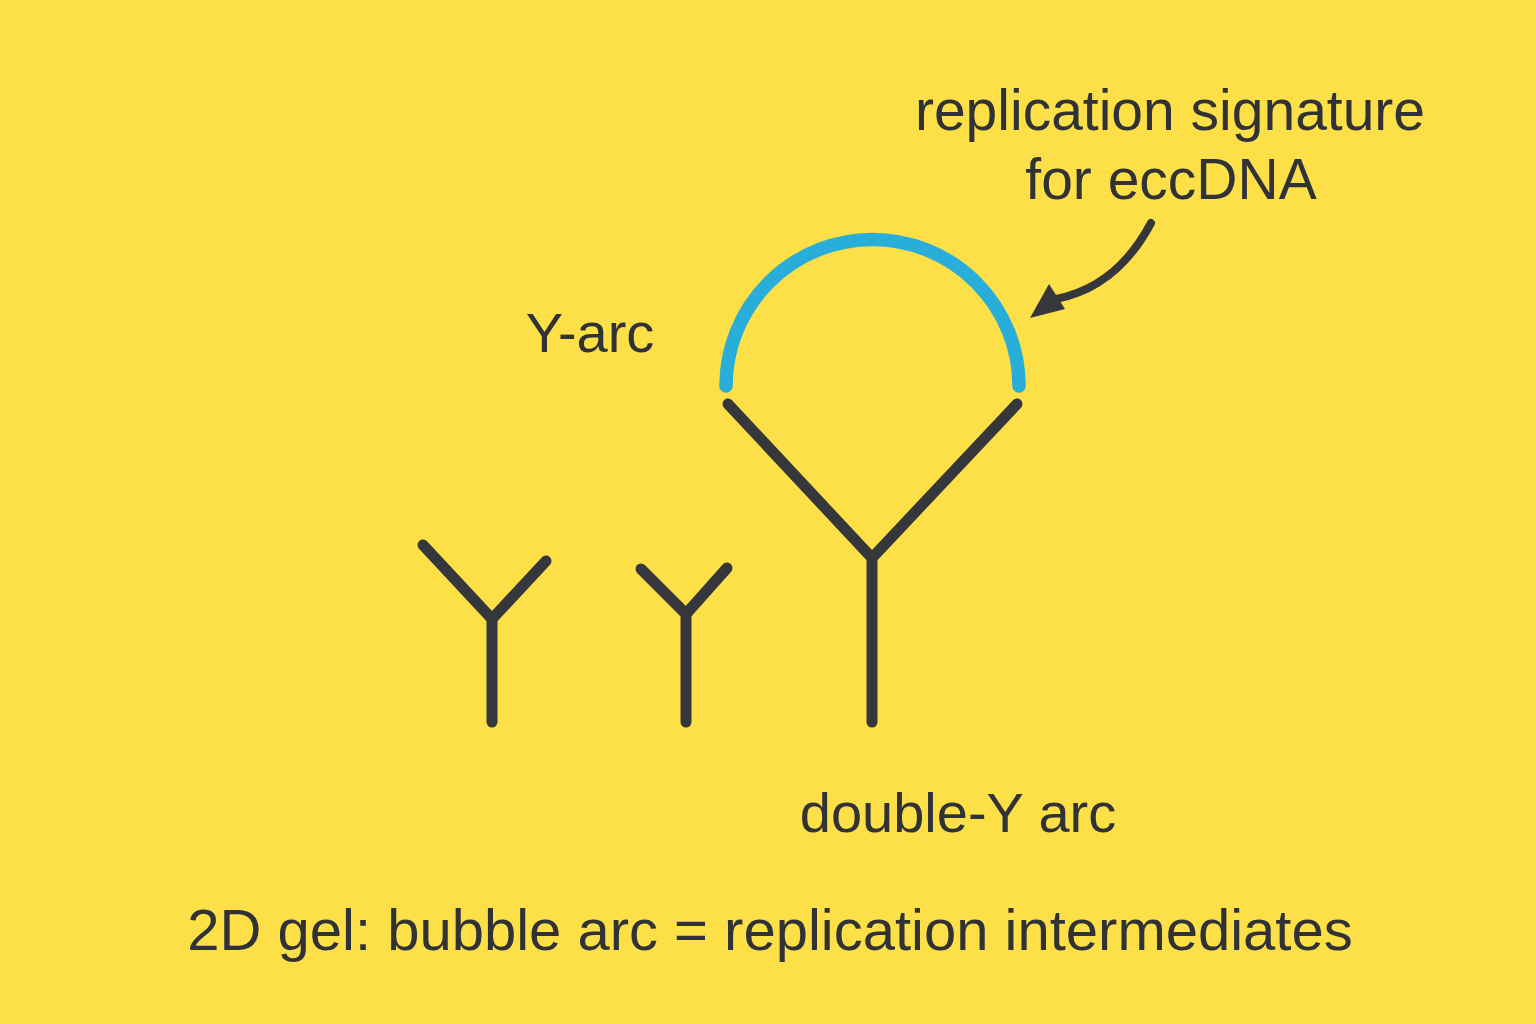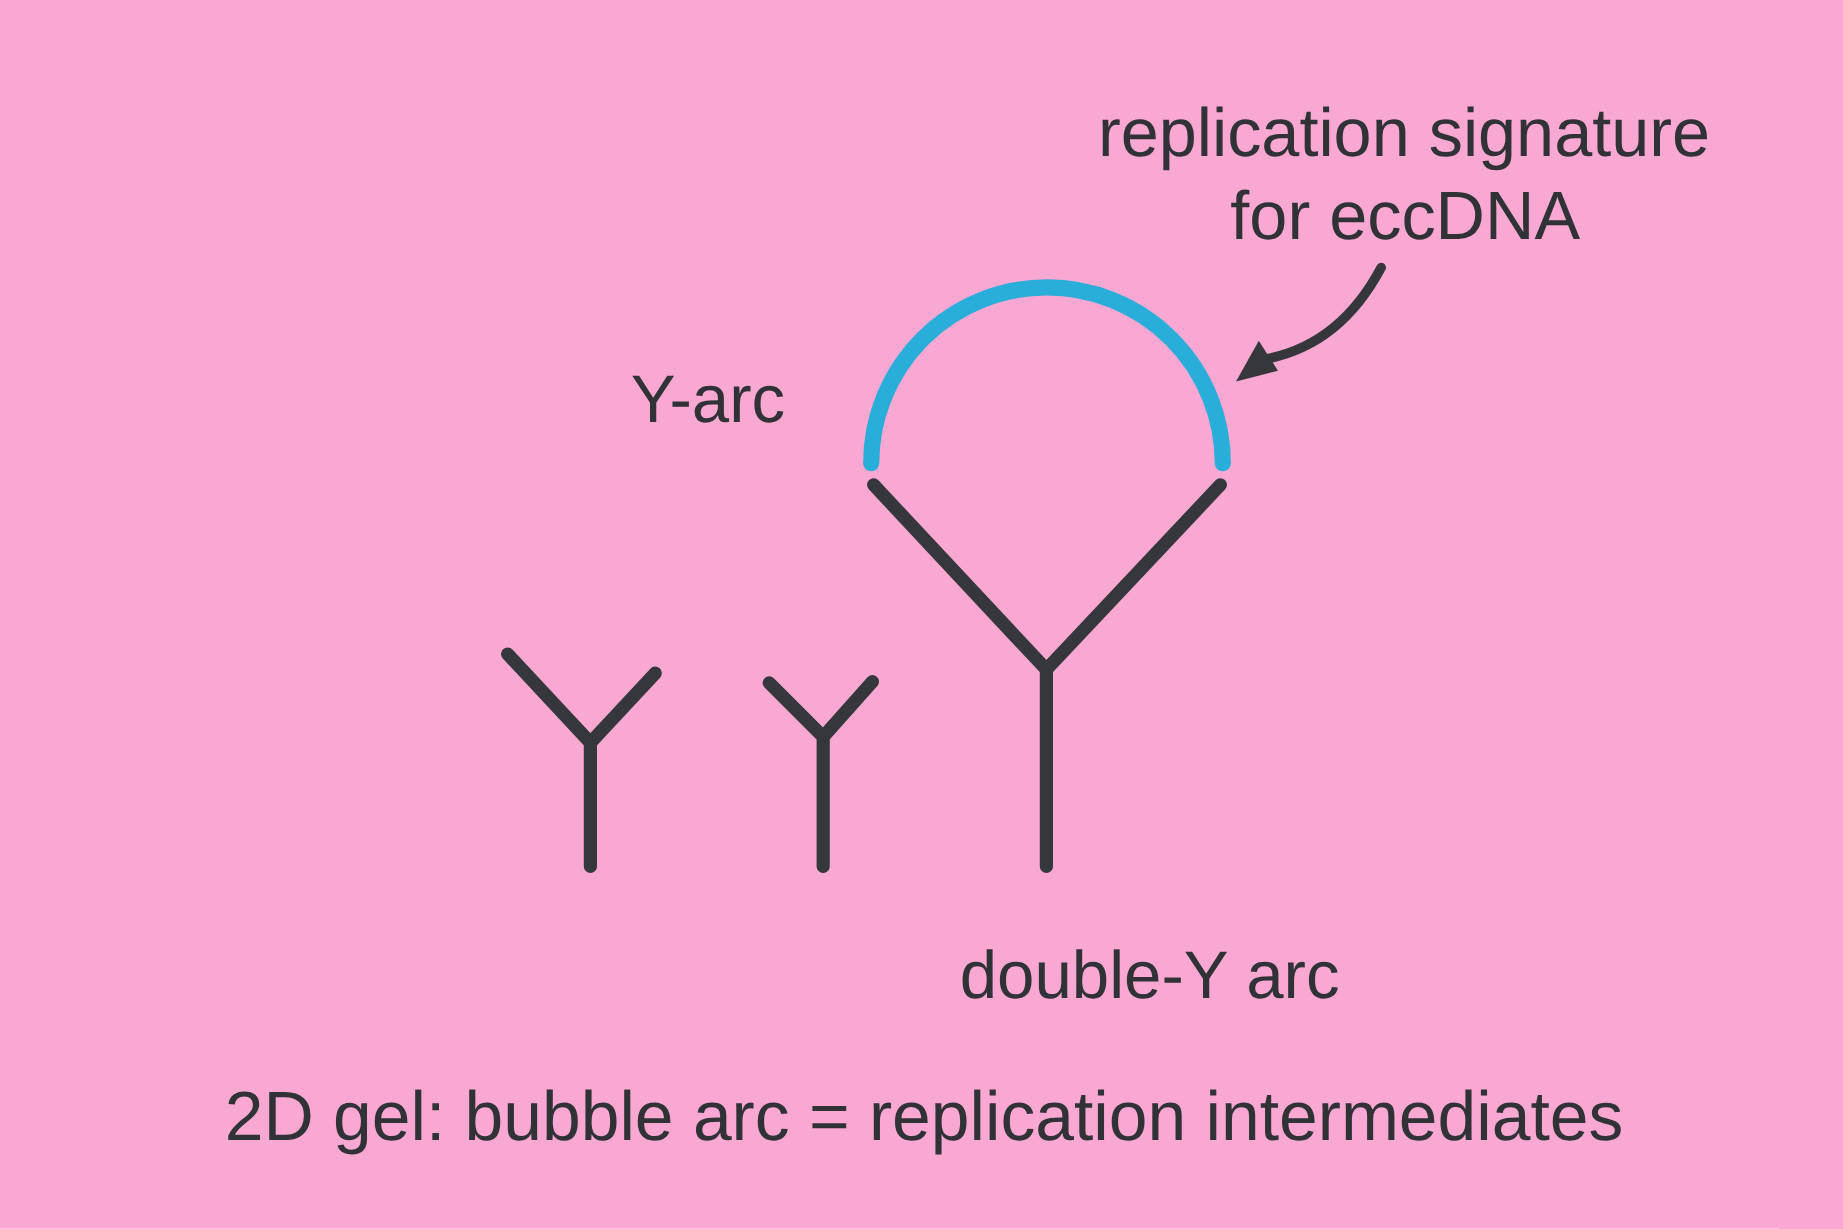--- a/index.html
+++ b/index.html
@@ -10,21 +10,21 @@
   body {
     width: 1536px;
     height: 1024px;
     overflow: hidden;
     font-family: "Liberation Sans", sans-serif;
   }
   .stage {
     position: relative;
     width: 1536px;
     height: 1024px;
-    background: #f9a8d4;
+    background: #fde047;
   }
   svg { display: block; }
   text {
     font-family: "Liberation Sans", sans-serif;
     font-weight: 400;
   }
   .annotation-text { font-size: 57px; }
   .side-label      { font-size: 56px; }
   .bottom-label    { font-size: 56px; }
   .caption-text    { font-size: 58px; }

